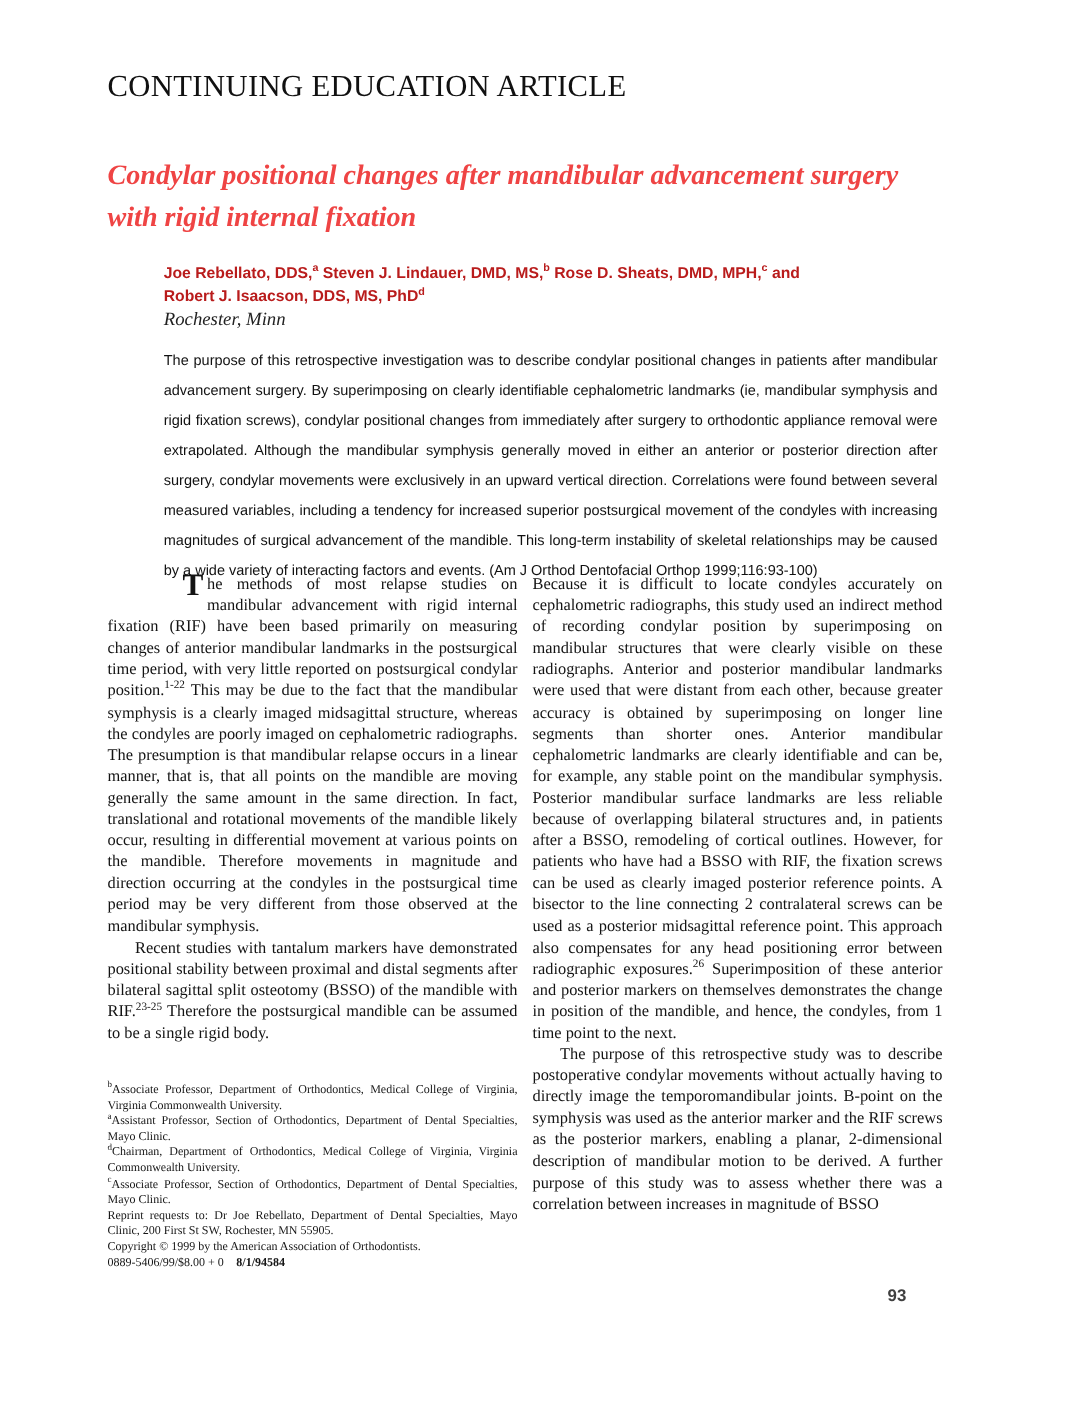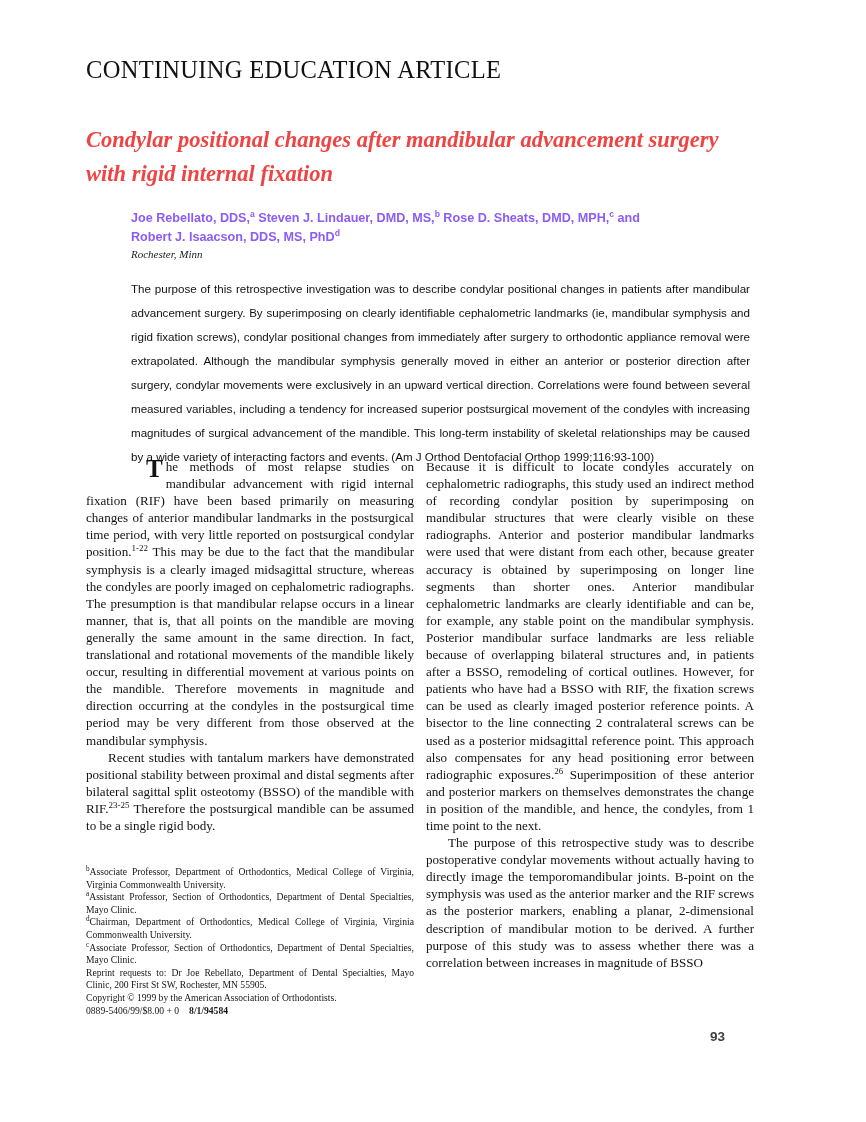--- a/index.html
+++ b/index.html
@@ -50,35 +50,35 @@
   
   .authors {
     position: absolute;
     left: 131px;
     top: 209px;
     width: 618px;
     font-family: "Liberation Sans", "DejaVu Sans", sans-serif;
     font-weight: bold;
     font-size: 12.6px;
     line-height: 18.5px;
-    color: #8b5cf6;
+    color: #b91c1c;
   }
   .authors sup {
     font-size: 8.6px;
     font-weight: bold;
     vertical-align: super;
     line-height: 0;
   }
   .affiliation-city {
     position: absolute;
     left: 131px;
     top: 248px;
     font-family: "Liberation Serif", "DejaVu Serif", serif;
     font-style: italic;
-    font-size: 11px;
+    font-size: 15px;
     color: #222;
   }
 
   
   .abstract {
     position: absolute;
     left: 131px;
     top: 277px;
     width: 619px;
     font-family: "Liberation Sans", "DejaVu Sans", sans-serif;

